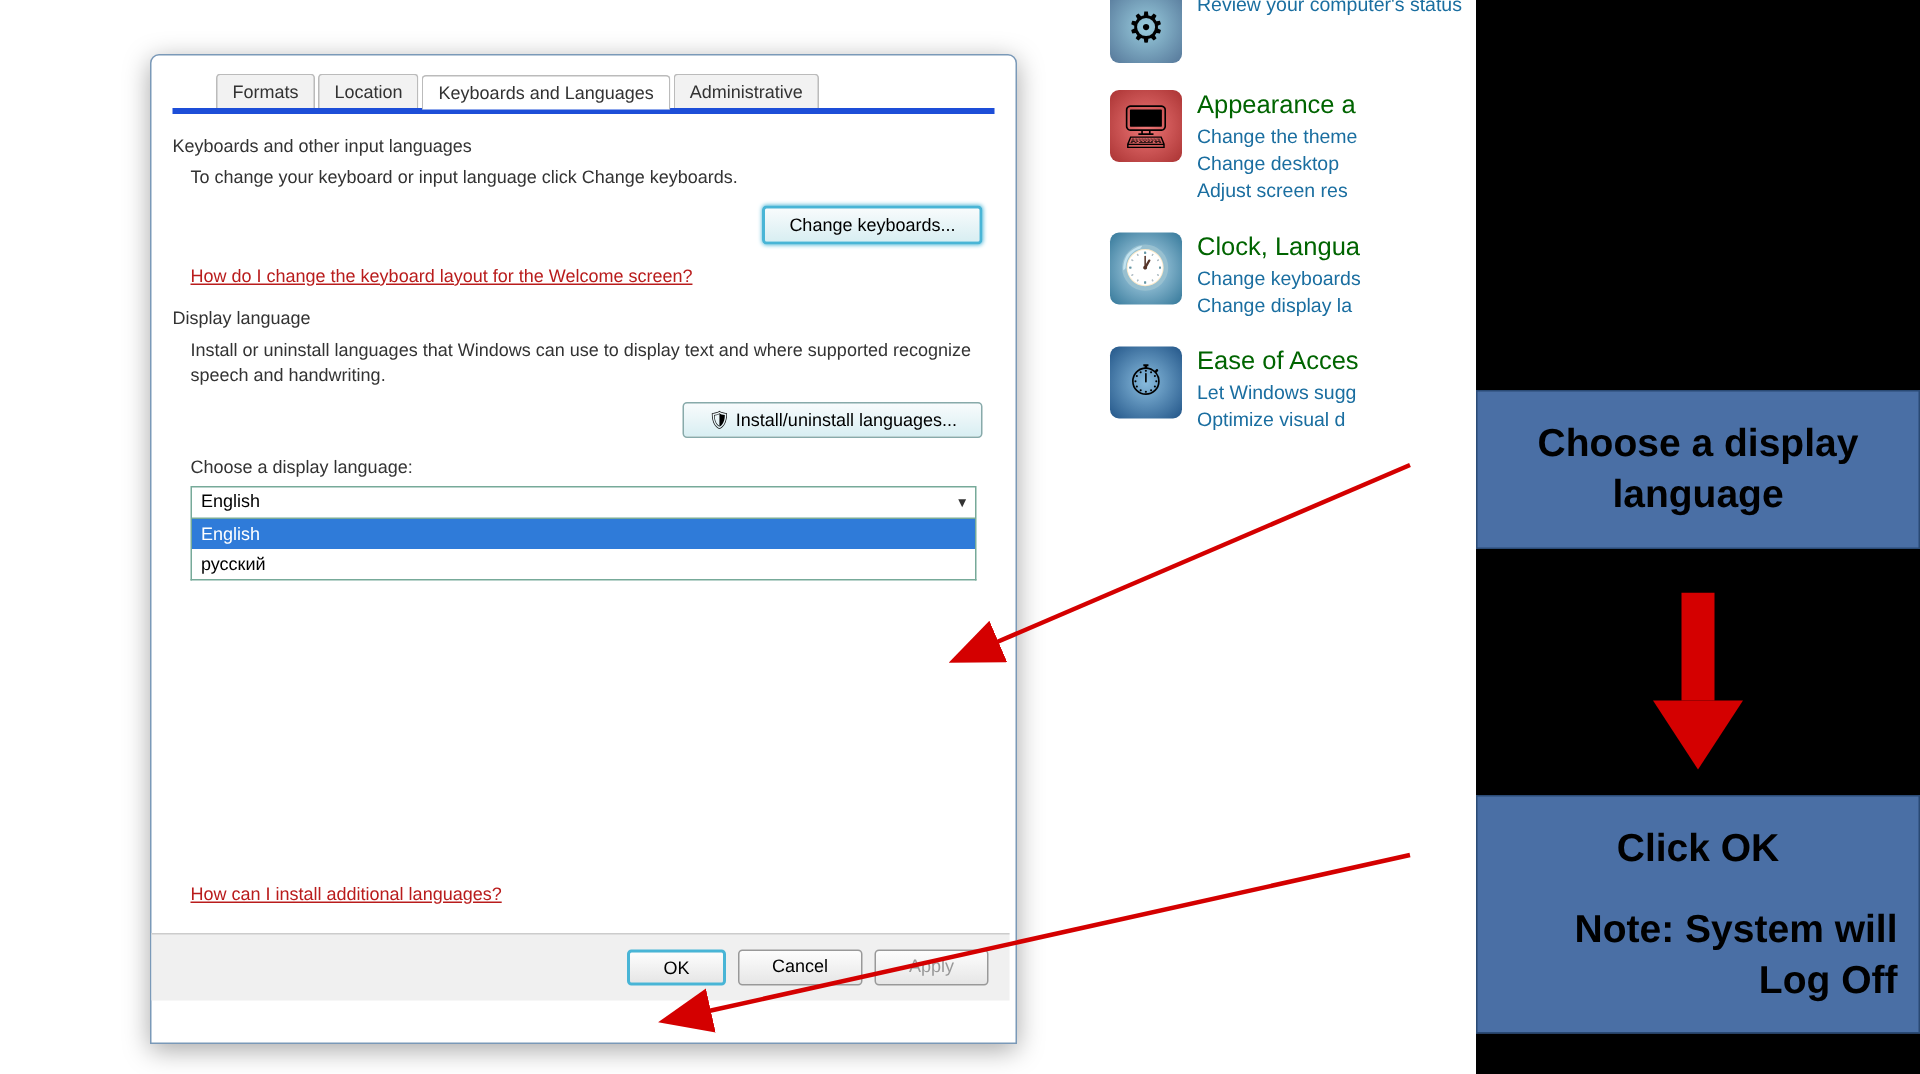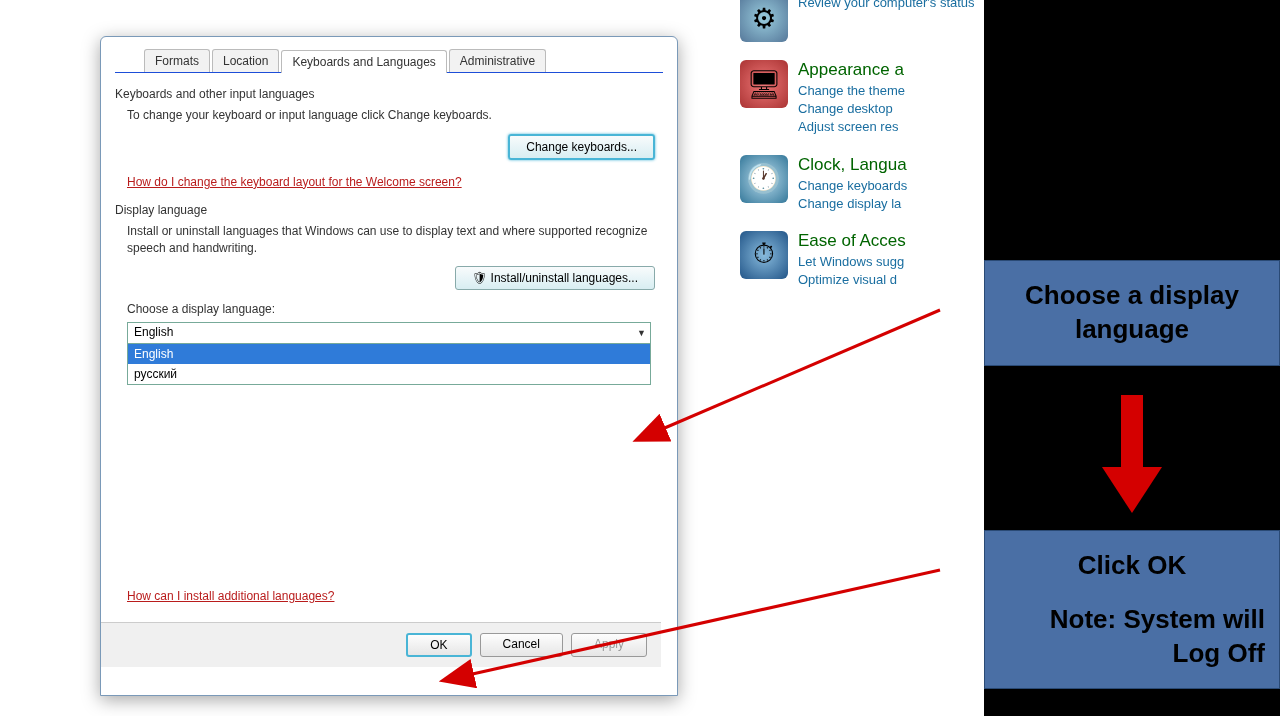--- a/index.html
+++ b/index.html
@@ -23,39 +23,39 @@
 .red-arrow-down { position: absolute; top: 395px; left: 50%; transform: translateX(-50%); }
 
 
 .dialog { position: absolute; left: 100px; top: 36px; width: 578px; height: 660px; background: #fff; border: 1px solid #7a99b8; border-radius: 6px 6px 0 0; box-shadow: 0 4px 18px rgba(0,0,0,0.35); }
 .titlebar { height: 28px; background: linear-gradient(#fdfdfd, #e4ecf5); border-bottom: 1px solid #9ab; display: flex; align-items: center; padding: 0 6px; border-radius: 6px 6px 0 0; }
 .titlebar-icon { width: 16px; height: 16px; margin-right: 6px; display: inline-block; }
 .titlebar-title { font-size: 12px; color: #333; flex: 1; }
 .close-btn { width: 44px; height: 18px; background: linear-gradient(#e67 , #c22); border: 1px solid #a11; border-radius: 0 4px 0 0; color: #fff; font-size: 11px; text-align: center; line-height: 16px; cursor: pointer; }
 
 .dialog-body { padding: 12px 14px; position: relative; height: calc(100% - 28px); }
-.tabs { display: flex; border-bottom: 1px solid #1d4ed8; margin-bottom: 14px; padding-left: 29px; }
+.tabs { display: flex; border-bottom: 4px solid #1d4ed8; margin-bottom: 14px; padding-left: 29px; }
 .tab { padding: 4px 10px; font-size: 12px; border: 1px solid #bbb; border-bottom: none; background: #f2f2f2; margin-right: 2px; border-radius: 3px 3px 0 0; cursor: pointer; color: #333; }
 .tab.active { background: #fff; position: relative; top: 1px; }
 
 .section-label { font-size: 12px; color: #333; margin-bottom: 6px; }
 .section-desc { font-size: 12px; color: #333; margin-left: 12px; margin-bottom: 10px; line-height: 1.4; }
 .btn-row { display: flex; justify-content: flex-end; margin-bottom: 12px; padding-right: 8px; }
 .win-btn { padding: 4px 16px; font-size: 12px; border: 1px solid #8aa; border-radius: 3px; background: linear-gradient(#f8fbfc, #d8eef2); cursor: pointer; min-width: 120px; text-align: right; }
 .win-btn.highlight { border: 2px solid #49b5d6; box-shadow: 0 0 3px #49b5d6; }
 .link { color: #b91c1c; font-size: 12px; text-decoration: underline; cursor: pointer; display: inline-block; margin-bottom: 14px; margin-left: 12px; }
 
 .dropdown-wrap { margin: 4px 12px 8px 12px; position: relative; }
 .dropdown { width: 100%; height: 22px; border: 1px solid #7a9; background: #fff; font-size: 12px; padding: 2px 18px 2px 6px; cursor: pointer; position: relative; }
 .dropdown-arrow { position: absolute; right: 4px; top: 50%; transform: translateY(-50%); font-size: 9px; color: #333; }
 .dropdown-list { border: 1px solid #7a9; border-top: none; background: #fff; }
 .dropdown-item { padding: 3px 6px; font-size: 12px; cursor: pointer; }
 .dropdown-item.selected { background: #2f7bd9; color: #fff; }
 
-.dialog-footer { position: absolute; bottom: 0; left: 0; right: 16px; padding: 10px 14px; background: #f0f0f0; border-top: 1px solid #ccc; display: flex; justify-content: flex-end; gap: 8px; }
+.dialog-footer { position: absolute; bottom: 0; left: 0; right: 4px; padding: 10px 14px; background: #f0f0f0; border-top: 1px solid #ccc; display: flex; justify-content: flex-end; gap: 8px; }
 .footer-btn { padding: 3px 22px; font-size: 12px; border: 1px solid #999; background: linear-gradient(#fdfdfd,#e6e6e6); border-radius: 3px; cursor: pointer; }
 .footer-btn.default { border: 2px solid #49b5d6; }
 .footer-btn.disabled { color: #999; }
 .footer-link { position: absolute; left: 14px; bottom: 50px; }
 
 
 .anno-arrow { position: absolute; pointer-events: none; }
 </style>
 </head>
 <body>

